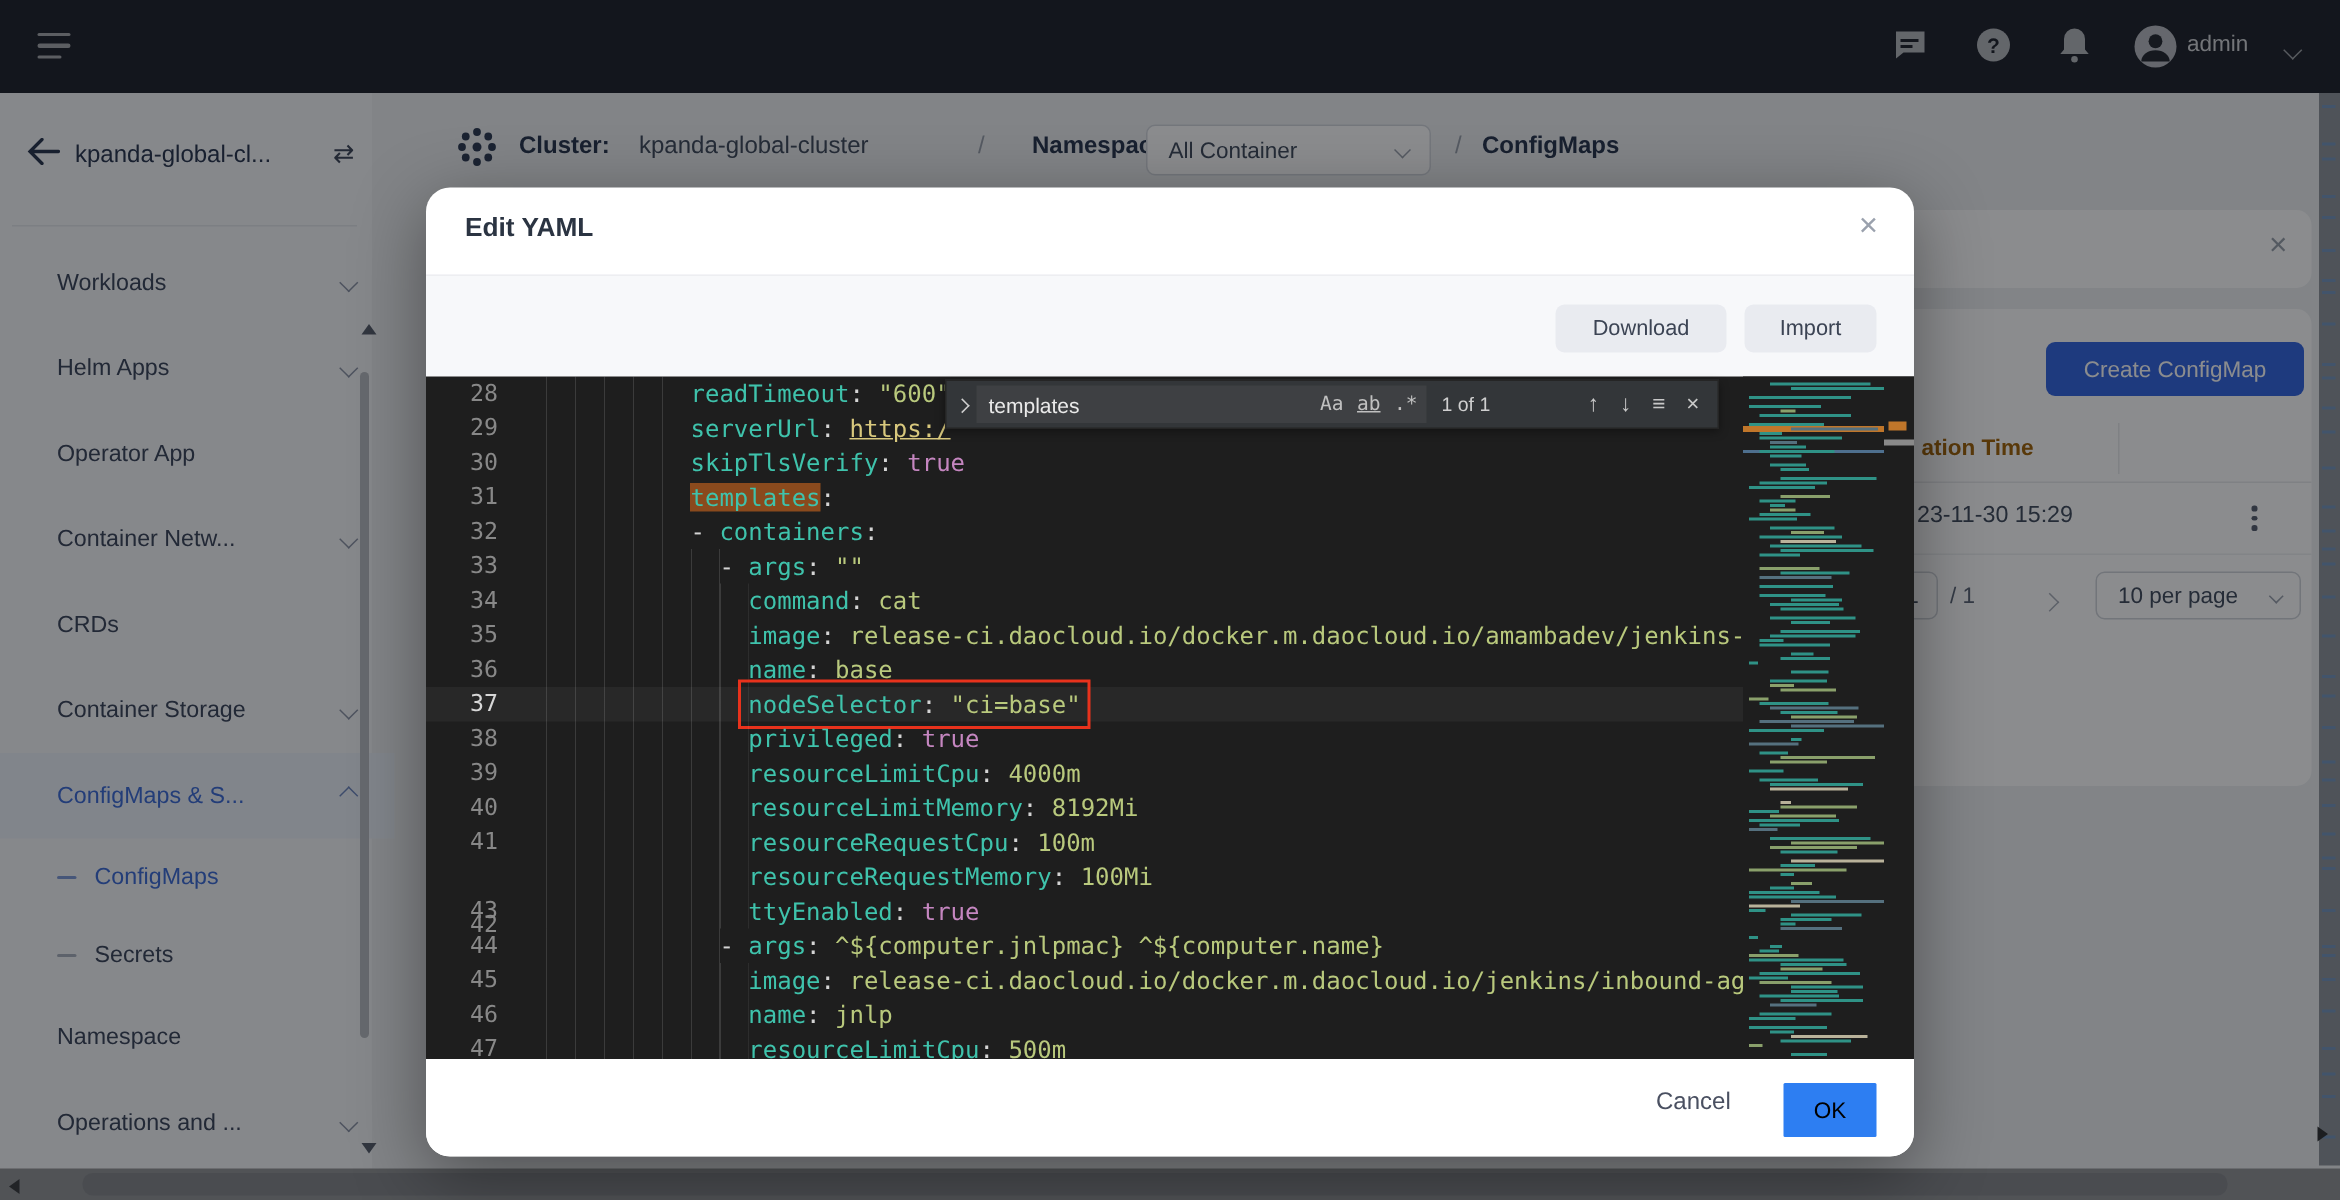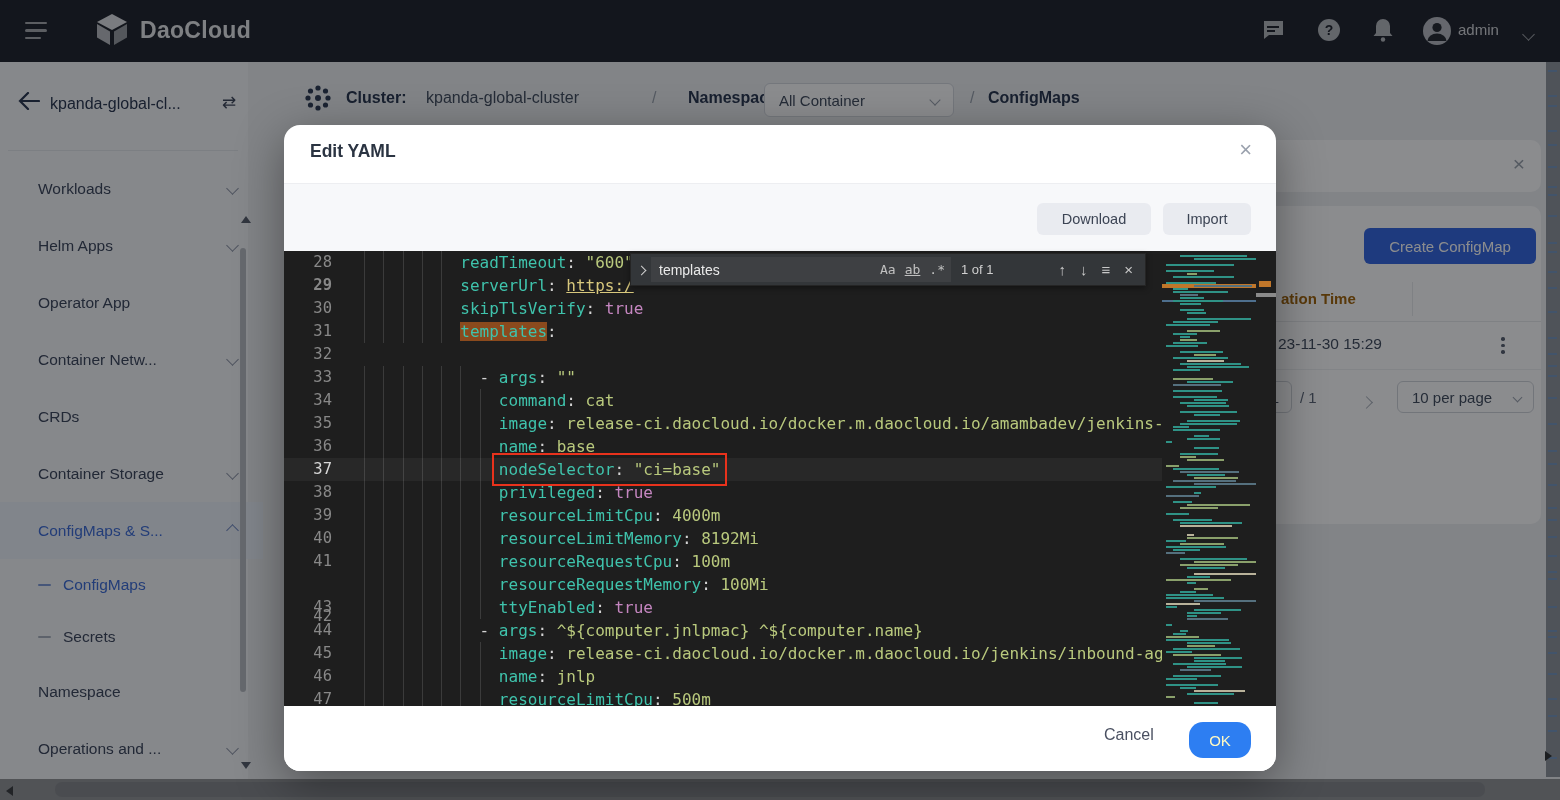--- a/index.html
+++ b/index.html
@@ -97,21 +97,21 @@
   #modal-toolbar { position:absolute; left:0; top:58px; width:992px; height:68px; background:#f7f8fa; border-top:1px solid #edeef1; }
   .tb-btn { position:absolute; top:19px; height:32px; background:#e9ebf0; border-radius:6px; border:none;
     font-size:14.5px; color:#3c4454; display:flex; align-items:center; justify-content:center;
     font-family:"Liberation Sans",sans-serif; cursor:pointer; }
   #btn-download { left:753px; width:114px; }
   #btn-import { left:879px; width:88px; }
   #modal-footer { position:absolute; left:0; top:581px; width:992px; height:65px; background:#fff; }
   #btn-cancel { position:absolute; left:820px; top:20px; font-size:16px; color:#4a5061; background:none; border:none;
     font-family:"Liberation Sans",sans-serif; cursor:pointer; }
   #btn-ok { position:absolute; left:905px; top:16px; width:62px; height:36px; background:#2d7ef2; border:none;
-    border-radius:14px; color:#fef9c3; font-size:15px; font-family:"Liberation Sans",sans-serif; cursor:pointer; }
+    border-radius:1px; color:#000000; font-size:15px; font-family:"Liberation Sans",sans-serif; cursor:pointer; }
 
   
   #editor { position:absolute; left:0; top:126px; width:992px; height:455px; background:#1e1e1e; }
   #code-area { position:absolute; left:0; top:0; width:878px; height:455px; overflow:hidden;
     font-family:"DejaVu Sans Mono", monospace; }
   .cur-band { position:absolute; left:0; width:878px; height:23px; background:#282828; }
   .gut { position:absolute; left:0; width:48px; height:23px; line-height:23px; text-align:right;
     color:#888; font-size:15.5px; }
   .gut.cur { color:#d7d7d7; }
   .cline { position:absolute; left:80px; height:23px; line-height:23px; font-size:16px; white-space:pre; }
@@ -150,28 +150,20 @@
 <body>
 
 <div id="stage">
 
   <div id="topbar">
     <div id="hamburger">
         <div></div>
         <div></div>
         <div style="width:16px"></div>
       </div>
-    <div id="brand">
-      <svg width="36" height="34" viewBox="0 0 36 34">
-        <polygon points="18,1 33,9 18,17 3,9" fill="#dfe1e4"></polygon>
-        <polygon points="3,11 16,18.5 16,32 3,24.5" fill="#b9bcc0"></polygon>
-        <polygon points="33,11 20,18.5 20,32 33,24.5" fill="#989ca1"></polygon>
-      </svg>
-      <span id="brand-text">DaoCloud</span>
-    </div>
     <svg class="tb-icon" style="left:1260px" width="26" height="26" viewBox="0 0 26 26">
       <path d="M3 4h20v14H9l-5 4V4z" fill="#b4b7bc"></path>
       <rect x="7" y="9" width="12" height="2" fill="#1d212a"></rect>
         <rect x="7" y="13" width="8" height="2" fill="#1d212a"></rect>
     </svg>
     <svg class="tb-icon" style="left:1316px" width="26" height="26" viewBox="0 0 26 26">
       <circle cx="13" cy="13" r="11" fill="#b4b7bc"></circle>
       <text x="13" y="18" text-anchor="middle" font-size="14" font-weight="bold" fill="#1d212a" font-family="Liberation Sans, sans-serif">?</text>
     </svg>
     <svg class="tb-icon" style="left:1370px" width="26" height="26" viewBox="0 0 26 26">
@@ -346,27 +338,28 @@
 
     <div id="modal-toolbar">
       <button class="tb-btn" id="btn-download">Download</button>
       <button class="tb-btn" id="btn-import">Import</button>
     </div>
 
     <div id="editor">
       <div id="code-area">
           <div class="gut" style="top: 0px;">28</div>
           <div class="cline" style="top: 0px;"><span class="ind" style="width: 96.33px;"></span><span class="tk-key">readTimeout</span><span class="tk-p">: </span><span class="tk-val">"600"</span></div>
-          <div class="gut" style="top: 23px; font-weight: bold;">29</div>
+          <div class="gut" style="top: 23px;">29</div>
           <div class="cline" style="top: 23px;"><span class="ind" style="width: 96.33px;"></span><span class="tk-key">serverUrl</span><span class="tk-p">: </span><span class="tk-link">https:/</span></div>
           <div class="gut" style="top: 46px;">30</div>
           <div class="cline" style="top: 46px;"><span class="ind" style="width: 96.33px;"></span><span class="tk-key">skipTlsVerify</span><span class="tk-p">: </span><span class="tk-bool">true</span></div>
           <div class="gut" style="top: 69px;">31</div>
           <div class="cline" style="top: 69px;"><span class="ind" style="width: 96.33px;"></span><span class="tk-key tk-match">templates</span><span class="tk-p">:</span></div>
           <div class="gut" style="top: 92px;">32</div>
+          <div class="cline" style="top: 92px;"><span class="ind" style="width: 96.33px;"></span><span class="tk-p">- </span><span class="tk-key">containers</span><span class="tk-p">:</span></div>
           <div class="gut" style="top: 115px;">33</div>
           <div class="cline" style="top: 115px;"><span class="ind" style="width: 115.596px;"></span><span class="tk-p">- </span><span class="tk-key">args</span><span class="tk-p">: </span><span class="tk-val">""</span></div>
           <div class="gut" style="top: 138px;">34</div>
           <div class="cline" style="top: 138px;"><span class="ind" style="width: 134.862px;"></span><span class="tk-key">command</span><span class="tk-p">: </span><span class="tk-val">cat</span></div>
           <div class="gut" style="top: 161px;">35</div>
           <div class="cline" style="top: 161px;"><span class="ind" style="width: 134.862px;"></span><span class="tk-key">image</span><span class="tk-p">: </span><span class="tk-val">release-ci.daocloud.io/docker.m.daocloud.io/amambadev/jenkins-ag</span></div>
           <div class="gut" style="top: 184px;">36</div>
           <div class="cline" style="top: 184px;"><span class="ind" style="width: 134.862px;"></span><span class="tk-key">name</span><span class="tk-p">: </span><span class="tk-val">base</span></div>
           <div class="cur-band" style="top: 207px;"></div>
           <div class="gut cur" style="top: 207px;">37</div>

